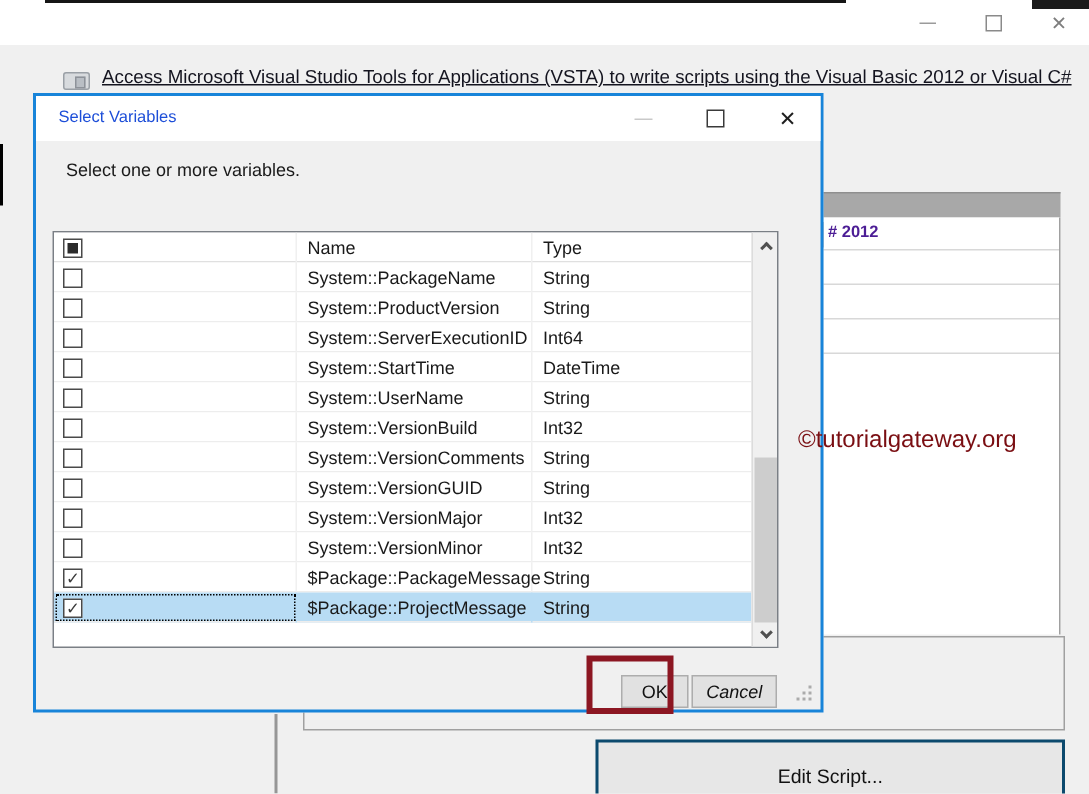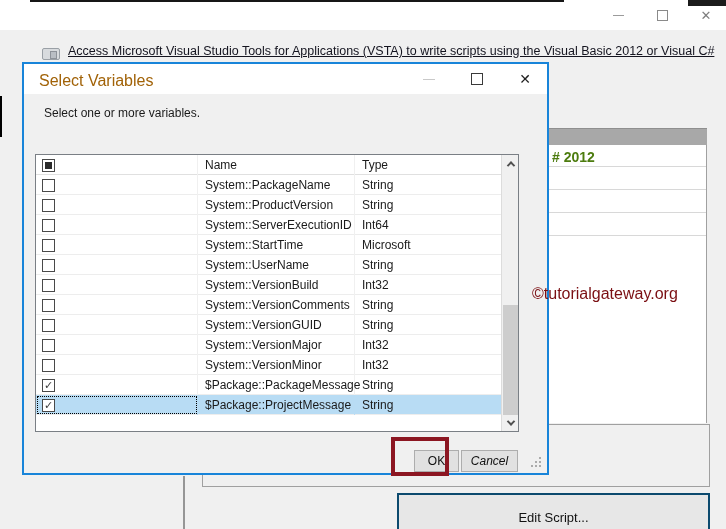--- a/index.html
+++ b/index.html
@@ -37,35 +37,35 @@
     text-decoration:underline; white-space:nowrap; z-index:2; }
 
   
   .bg-panel { z-index:2; }
   .prop-headerbar { left:500px; top:128px; width:207px; height:17px; background:#a8a8a8;
     border-top:1px solid #8f8f8f; }
   .prop-grid { left:500px; top:145px; width:207px; height:278px; background:#ffffff;
     border-right:1px solid #a0a0a0; }
   .prop-line { left:500px; width:206px; height:1px; background:#d8d8d8; }
   .prop-cellbar { left:548px; top:148px; width:1px; height:17px; background:#4a4a4a; }
-  .prop-frag { left:552px; top:149px; font-size:14px; font-weight:bold; color:#4d7c0f;text-align:center; }
+  .prop-frag { left:552px; top:149px; font-size:11px; font-weight:bold; color:#4c1d95;text-align:center; }
 
   .desc-panel { left:202px; top:424px; width:508px; height:63px; background:#f0f0f0;
     border:1px solid #a0a0a0; z-index:2; }
   .bottom-vline { left:183px; top:476px; width:2px; height:53px; background:#969696; z-index:2; }
 
   .edit-script-btn { left:397px; top:493px; width:313px; height:48px; background:#e7e7e7;
     border:2px solid #0c4a6e; font-size:13px; color:#111; display:flex; align-items:center;
     justify-content:center; z-index:2; }
 
   
   .dialog { left:22px; top:62px; width:527px; height:413px; background:#f0f0f0;
     border:2px solid #1884d9; z-index:10; }
   .dlg-titlebar { left:0; top:0; width:100%; height:30px; background:#ffffff; position:absolute; }
-  .dlg-title { position:absolute; left:15px; top:8px; font-size:16px; color:#a16207; }
+  .dlg-title { position:absolute; left:15px; top:8px; font-size:11px; color:#1d4ed8; }
   .dlg-controls { position:absolute; right:12px; top:0; height:30px; display:flex; align-items:center; gap:28px; }
   .dlg-dash { width:12px; border-top:1px solid #c9c9c9; }
   .dlg-maxbox { width:12px; height:12px; border:1px solid #3a3a3a; }
   .dlg-x { font-size:14px; color:#1d1d1d; line-height:14px; }
   .dlg-instruction { position:absolute; left:20px; top:42px; font-size:12px; color:#1a1a1a; }
 
   
   .listbox { position:absolute; left:11px; top:90px; width:484px; height:278px; background:#ffffff;
     border:1px solid #7a7f85; }
   .list-inner { position:absolute; left:0; top:0; right:17px; bottom:0; overflow:hidden; }
@@ -192,21 +192,21 @@
     </div>
     <div class="cell c2 nm">System::ServerExecutionID</div>
     <div class="cell c3 tp">Int64</div>
   </div>
 
   <div class="lrow">
     <div class="cell c1">
       <span class="cb"></span>
     </div>
     <div class="cell c2 nm">System::StartTime</div>
-    <div class="cell c3 tp">Microsoft</div>
+    <div class="cell c3 tp">DateTime</div>
   </div>
 
   <div class="lrow">
     <div class="cell c1">
       <span class="cb"></span>
     </div>
     <div class="cell c2 nm">System::UserName</div>
     <div class="cell c3 tp">String</div>
   </div>
 

